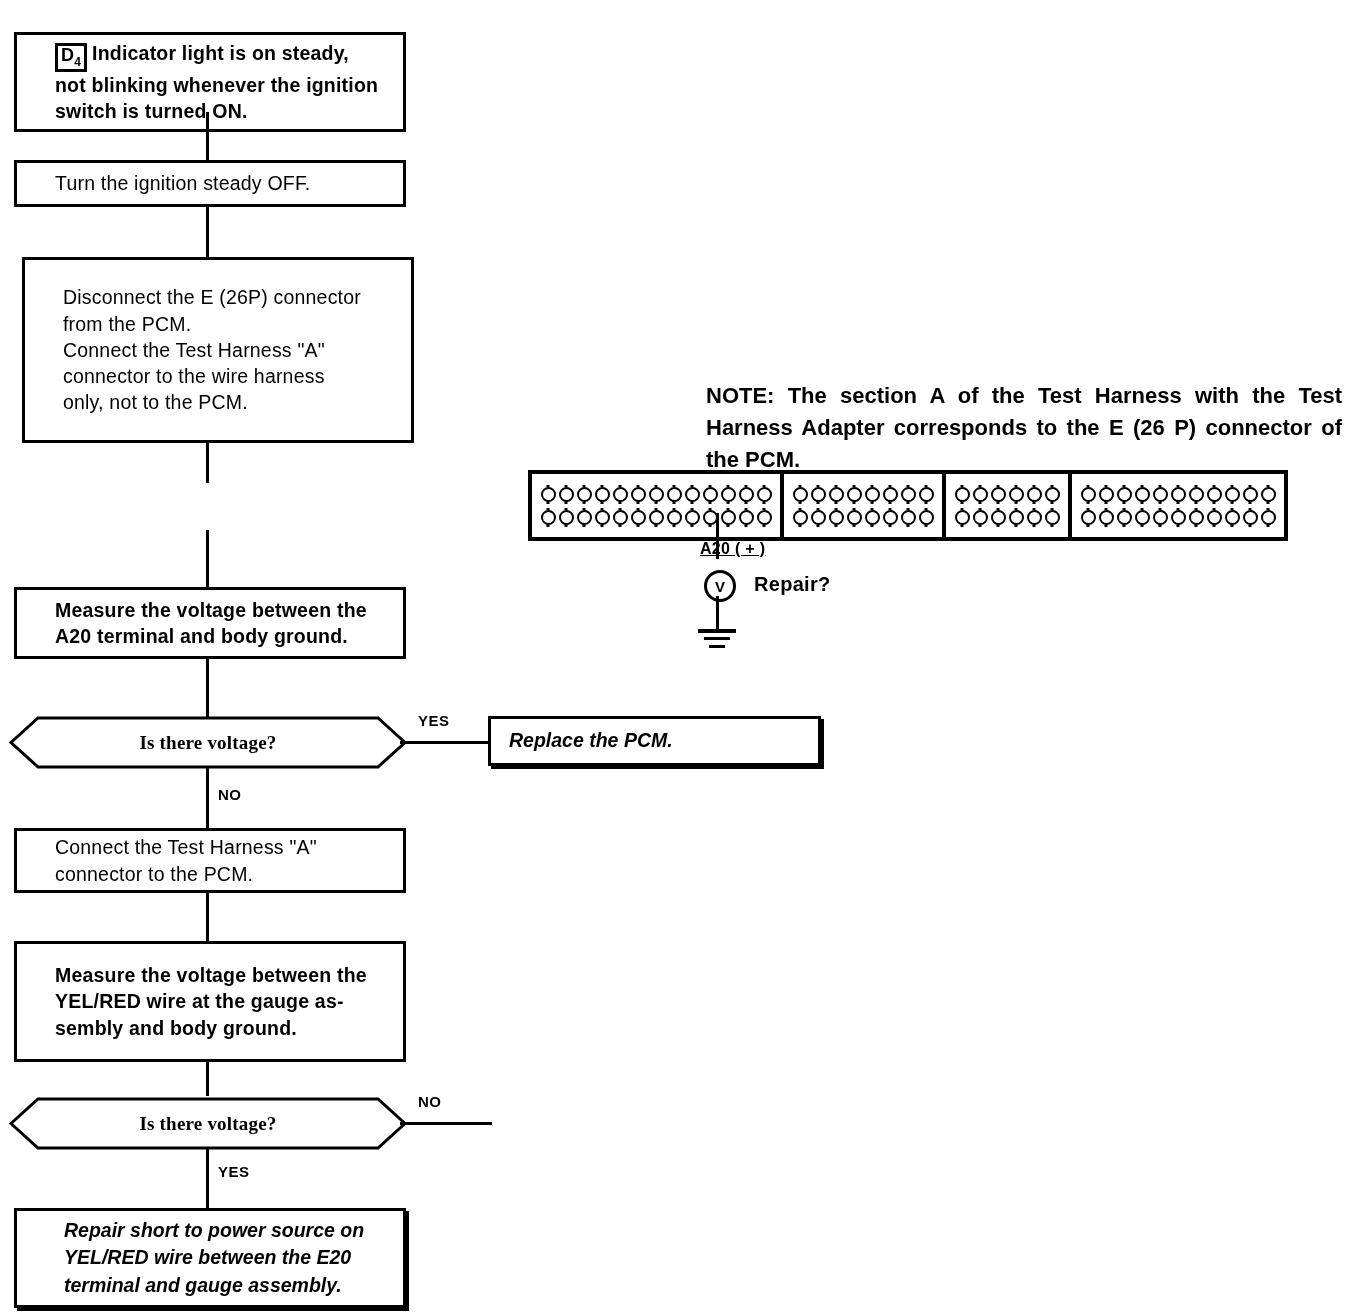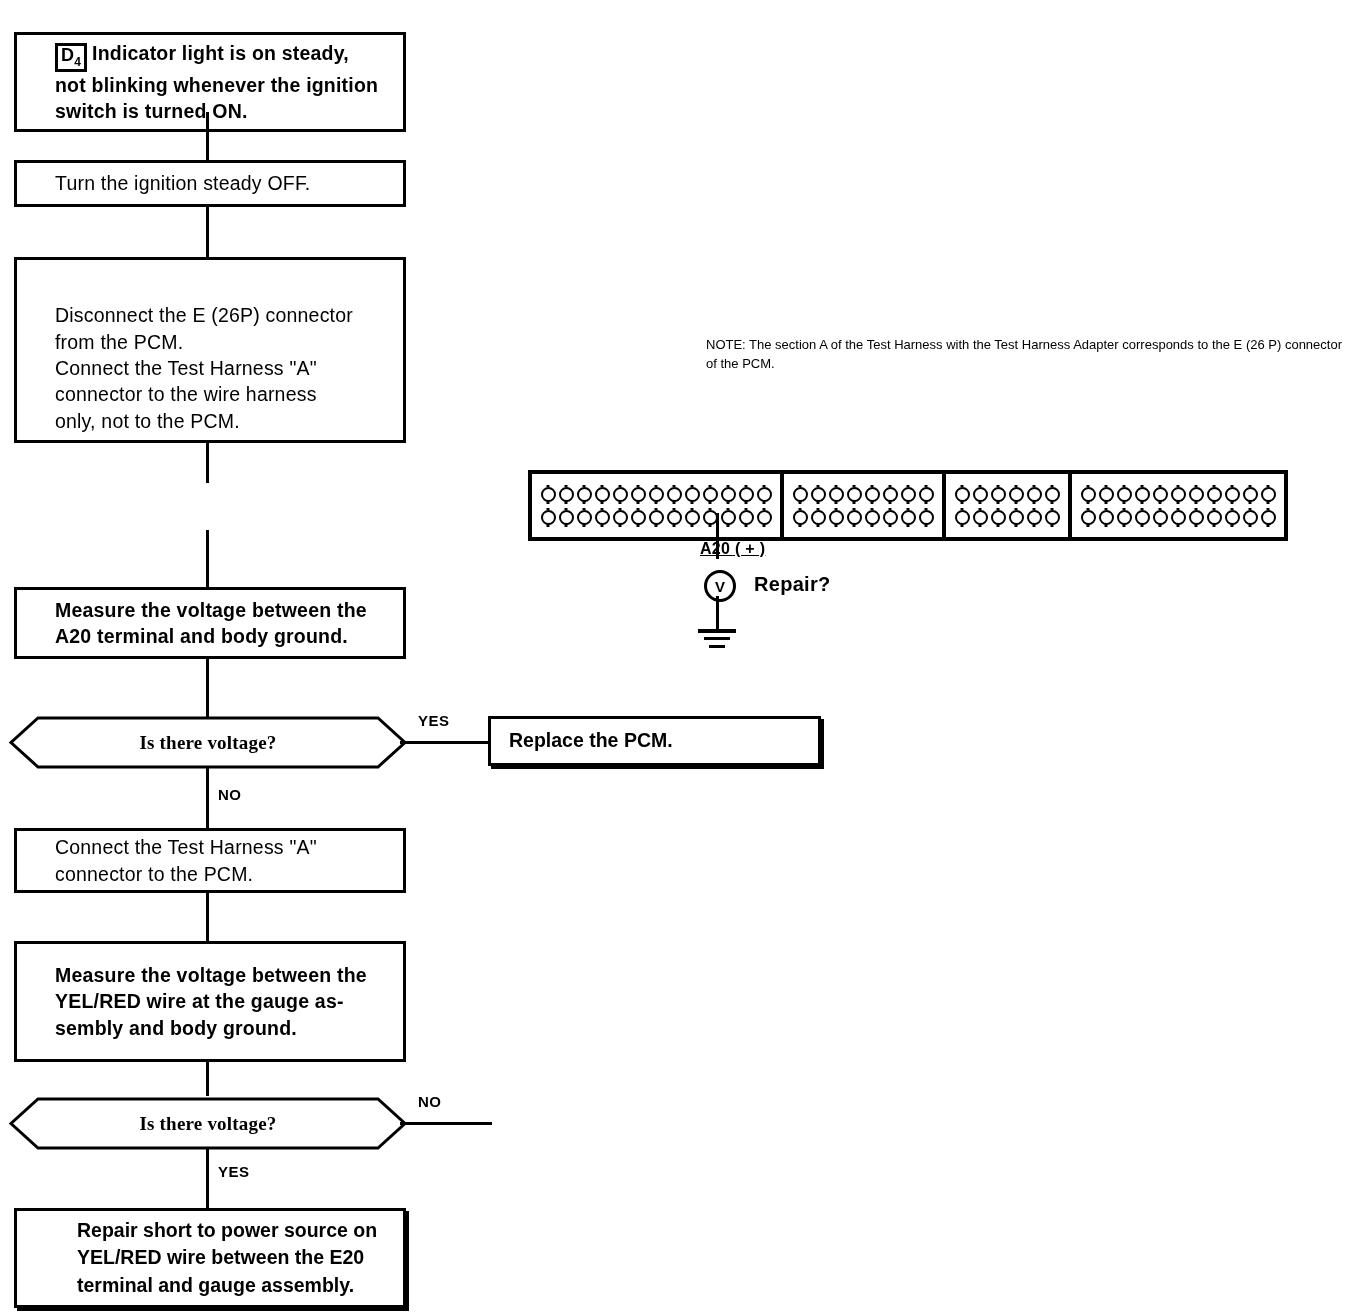--- a/index.html
+++ b/index.html
@@ -40,20 +40,21 @@
   .reg .txt   { font-weight: normal; }
 
   
   .term-box {
     border: 3px solid #000;
     background: #fff;
     box-shadow: 3px 3px 0 0 #000;
     display: flex;
     align-items: center;
     padding: 6px 0 6px 18px;
+    font-style: italic;
   }
   .term-box .txt {
     font-size: 19.5px;
     font-weight: bold;
     line-height: 1.4;
     white-space: pre-line;
   }
 
   
   .vline { background: #000; width: 3px; }
@@ -91,25 +92,26 @@
     font-size: 18px;
     line-height: 1.05;
     margin-right: 5px;
     vertical-align: -1px;
   }
   .badge sub { font-size: 12px; }
 
   
   .note {
     position: absolute;
-    font-size: 13px;
+    font-size: 22px;
     line-height: 1.45;
     text-align: justify;
-    font-weight: normal;
+    font-weight: bold;
     white-space: pre-line;
+    margin-top: 44px;
   }
 
   
   .connector {
     position: absolute;
     border: 4px solid #000;
     background: #fff;
     display: flex;
     align-items: stretch;
   }
@@ -197,21 +199,21 @@
   </div>
 
   <div class="abs vline" style="left:206px; top:112px; height:48px;"></div>
 
   <div class="abs proc-box reg" style="left:14px; top:160px; width:392px; height:47px;">
     <div class="txt">Turn the ignition steady OFF.</div>
   </div>
 
   <div class="abs vline" style="left:206px; top:207px; height:50px;"></div>
 
-  <div class="abs proc-box reg" style="left:14px; top:257px; width:392px; height:186px;align-items:flex-end;">
+  <div class="abs proc-box reg" style="left:22px; top:257px; width:392px; height:186px;">
     <div class="txt">Disconnect the E (26P) connector
 from the PCM.
 Connect the Test Harness "A"
 connector to the wire harness
 only, not to the PCM.</div>
   </div>
 
   <div class="abs vline" style="left:206px; top:443px; height:40px;"></div>
 
 
@@ -263,21 +265,21 @@
     <div class="dtxt">Is there voltage?</div>
   </div>
 
   <div class="abs hline" style="left:400px; top:1122px; width:92px;"></div>
   <div class="branch-label" style="left:418px; top:1093px;">NO</div>
 
 
   <div class="abs vline" style="left:206px; top:1149px; height:62px;"></div>
   <div class="branch-label" style="left:218px; top:1163px;">YES</div>
 
-  <div class="abs term-box" style="left:14px; top:1208px; width:392px; height:100px; padding-left:60px;">
+  <div class="abs term-box" style="left:14px; top:1208px; width:392px; height:100px; padding-left:47px;">
     <div class="txt">Repair short to power source on
 YEL/RED wire between the E20
 terminal and gauge assembly.</div>
   </div>
 
   <div class="note" style="left:706px; top:336px; width:636px;">NOTE: The section A of the Test Harness with the Test Harness Adapter corresponds to the E (26 P) connector of the PCM.</div>
 
   <div class="connector" style="left:528px; top:470px; height:63px;">
   <div class="conn-section">
         <div class="pin-row">

